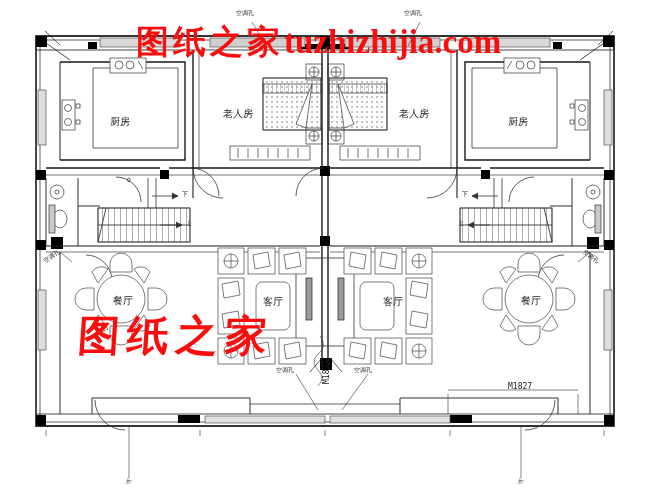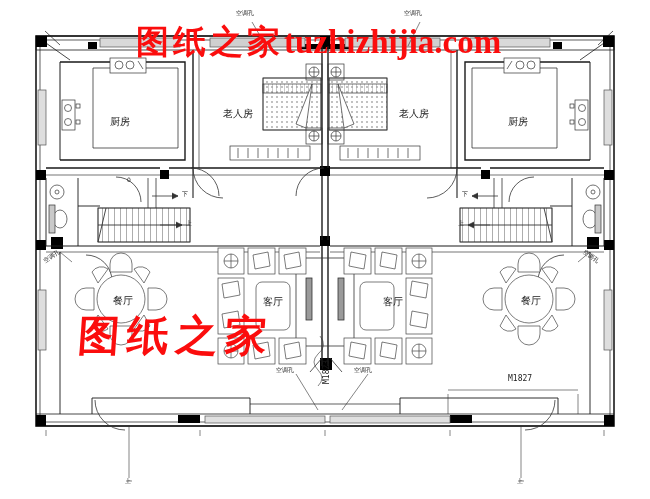--- a/index.html
+++ b/index.html
@@ -348,19 +348,19 @@
   <div class="lbl tiny" style="left:462px;top:190px;">下</div>
   <div class="lbl tiny" style="left:186px;top:219px;">上</div>
   <div class="lbl tiny" style="left:458px;top:219px;">上</div>
 
   <div class="lbl tiny" style="left:127px;top:176px;">0</div>
 
   <div class="lbl tiny" style="left:125px;top:477px;">上</div>
   <div class="lbl tiny" style="left:517px;top:477px;">上</div>
 
   <div class="lbl code rot90" style="left:322px;top:384px;">M1823</div>
-  <div class="lbl code" style="left:508px;top:374px;">M1827</div>
+  <div class="lbl code" style="left:508px;top:382px;">M1827</div>
 
   <div class="wm" id="wm-top"><span>图纸之家</span><span class="url">tuzhizhijia.com</span></div>
 
   <div class="wm" id="wm-mid">图纸之家</div>
 
 </div>
 
 </body></html>

